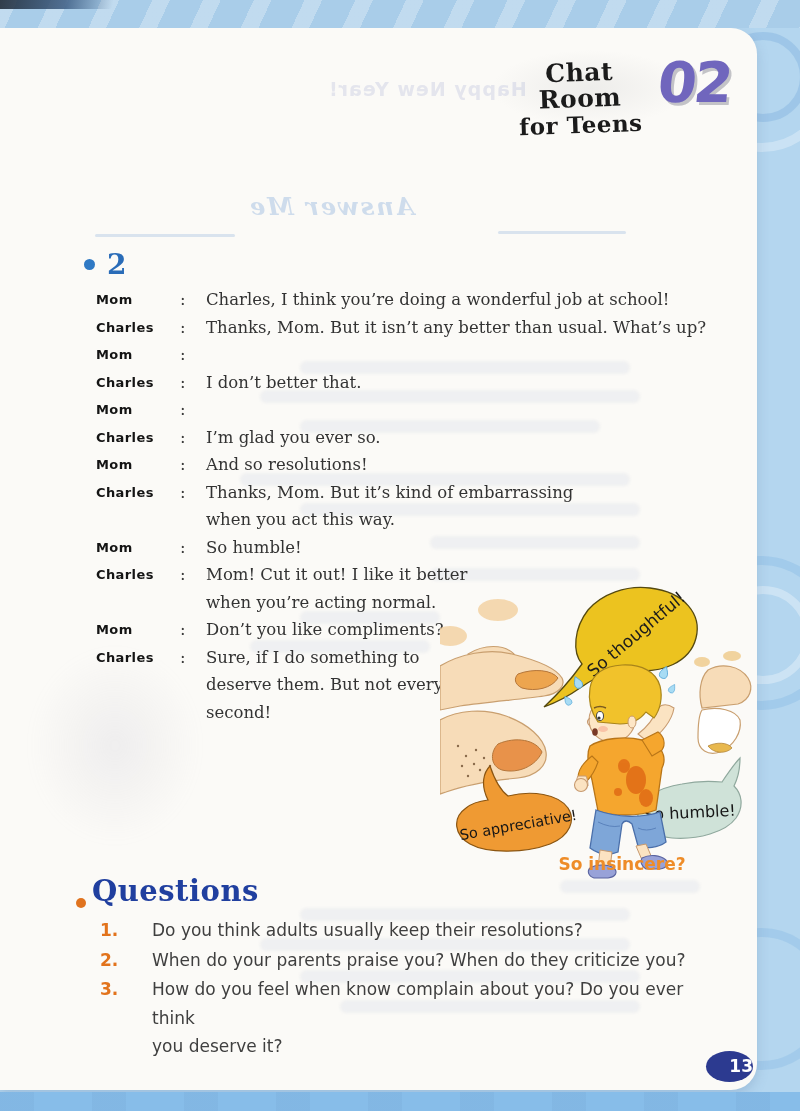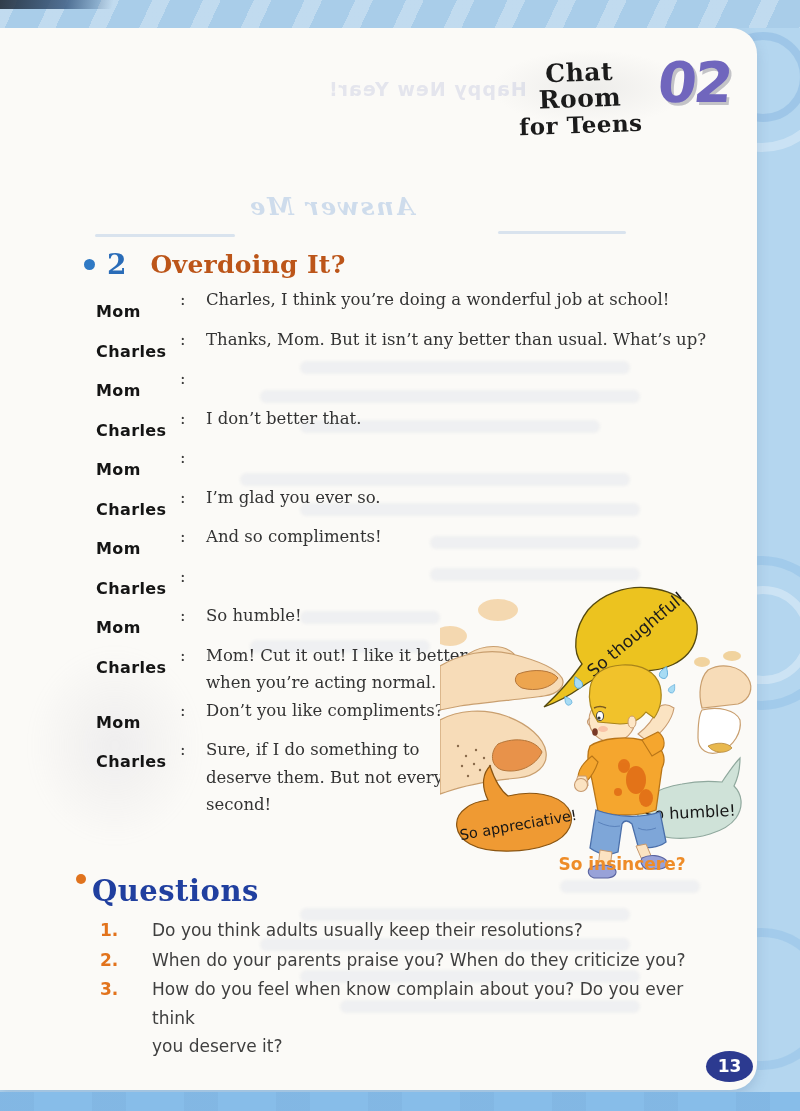--- a/index.html
+++ b/index.html
@@ -58,43 +58,43 @@
   
   .sec{position:absolute;left:84px;top:220px;display:flex;align-items:center;}
   .sec-bullet{width:11px;height:11px;border-radius:50%;background:#2f79c4;margin-right:12px;}
   .sec-num{font-family:"DejaVu Serif",serif;font-weight:bold;font-size:28px;color:#2a6cb8;margin-right:24px;}
   .sec-title{font-family:"DejaVu Serif",serif;font-weight:bold;font-size:25px;color:#bc5519;letter-spacing:.3px;}
 
   
   .dlg{position:absolute;left:96px;top:258px;width:612px;}
   .drow{display:flex;align-items:flex-start;}
   .spk{flex:none;width:84px;font-family:"DejaVu Sans",sans-serif;font-weight:bold;
-    font-size:16px;color:#141414;letter-spacing:.4px;line-height:27.5px;margin-top:12px;}
+    font-size:13px;color:#141414;letter-spacing:.4px;line-height:27.5px;}
   .col{flex:none;width:26px;font-family:"DejaVu Serif",serif;font-size:16.5px;
     color:#333;line-height:27.5px;}
   .txt{flex:1;font-family:"DejaVu Serif",serif;font-size:16.5px;color:#333;
     line-height:27.5px;white-space:pre-line;}
 
   
   .illus{position:absolute;left:440px;top:542px;width:320px;height:310px;}
   .illus text{font-family:"DejaVu Sans",sans-serif;}
 
   
-  .q-head{position:absolute;left:76px;top:846px;display:flex;align-items:flex-start;}
+  .q-head{position:absolute;left:76px;top:846px;display:flex;align-items:flex-end;}
   .q-bullet{width:10px;height:10px;border-radius:50%;background:#e0731e;margin-right:6px;}
   .q-title{font-family:"DejaVu Serif",serif;font-weight:bold;font-size:29px;color:#203f9f;letter-spacing:.5px;}
   .q-list{position:absolute;left:100px;top:888px;width:630px;}
   .q-item{display:flex;align-items:flex-start;margin-bottom:1px;}
   .q-num{flex:none;width:28px;font-weight:bold;font-size:17px;color:#e2731c;line-height:28.5px;}
   .q-txt{flex:1;font-size:17px;color:#3f3f3f;line-height:28.5px;white-space:pre-line;margin-left:24px;}
 
   
   .pagenum{position:absolute;left:706px;top:1023px;width:47px;height:31px;
     background:#2c3a90;border-radius:50%;color:#ffffff;font-weight:bold;
-    font-size:17px;text-align:center;line-height:31px;}
+    font-size:17px;text-align:right;line-height:31px;}
 </style>
 </head>
 <body>
 
 <div class="canvas">
 
   <div class="ring r1"></div>
   <div class="ring r1b"></div>
   <div class="ring r2"></div>
   <div class="ring r2b"></div>
@@ -128,21 +128,20 @@
     <div class="gbar" style="left:560px;top:852px;width:140px;"></div>
     <div class="gbar" style="left:300px;top:880px;width:330px;"></div>
     <div class="gbar" style="left:260px;top:910px;width:370px;"></div>
     <div class="gbar" style="left:300px;top:942px;width:340px;"></div>
     <div class="gbar" style="left:340px;top:972px;width:300px;"></div>
     <div class="gblob"></div>
 
     <div class="sec">
       <span class="sec-bullet"></span>
       <span class="sec-num">2</span>
-      <span class="sec-title">Overdoing It?</span>
     </div>
 
     <div class="dlg">
       <div class="drow">
           <span class="spk">Mom</span>
           <span class="col">:</span>
           <span class="txt">Charles, I think you’re doing a wonderful job at school!</span>
         </div>
       <div class="drow">
           <span class="spk">Charles</span>
@@ -163,25 +162,27 @@
           <span class="col">:</span>
         </div>
       <div class="drow">
           <span class="spk">Charles</span>
           <span class="col">:</span>
           <span class="txt">I’m glad you ever so.</span>
         </div>
       <div class="drow">
           <span class="spk">Mom</span>
           <span class="col">:</span>
-          <span class="txt">And so compliments!</span>
-        </div>
-      <div class="drow">
-          <span class="spk">Charles</span>
-          <span class="col">:</span>
+          <span class="txt">And so resolutions!</span>
+        </div>
+      <div class="drow">
+          <span class="spk">Charles</span>
+          <span class="col">:</span>
+          <span class="txt">Thanks, Mom. But it’s kind of embarrassing
+when you act this way.</span>
         </div>
       <div class="drow">
           <span class="spk">Mom</span>
           <span class="col">:</span>
           <span class="txt">So humble!</span>
         </div>
       <div class="drow">
           <span class="spk">Charles</span>
           <span class="col">:</span>
           <span class="txt">Mom! Cut it out! I like it better

